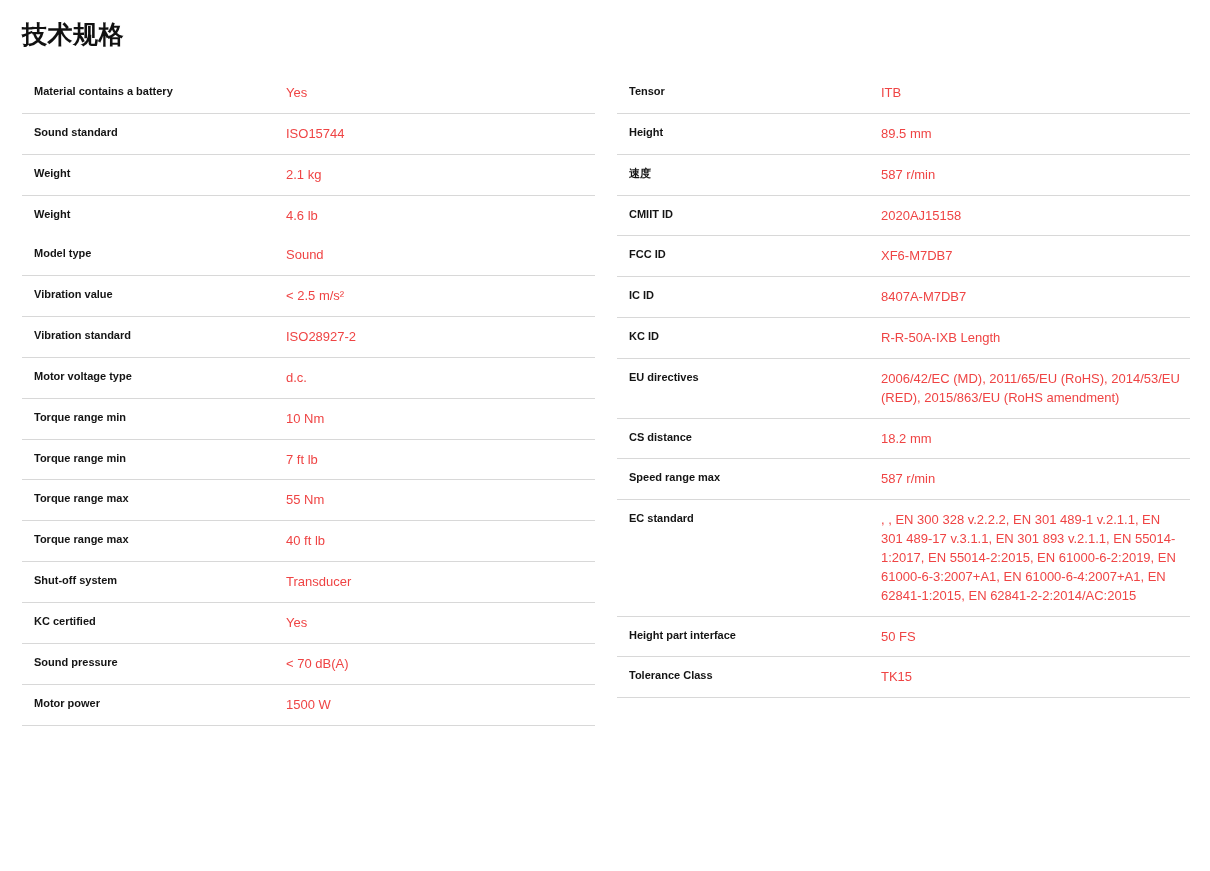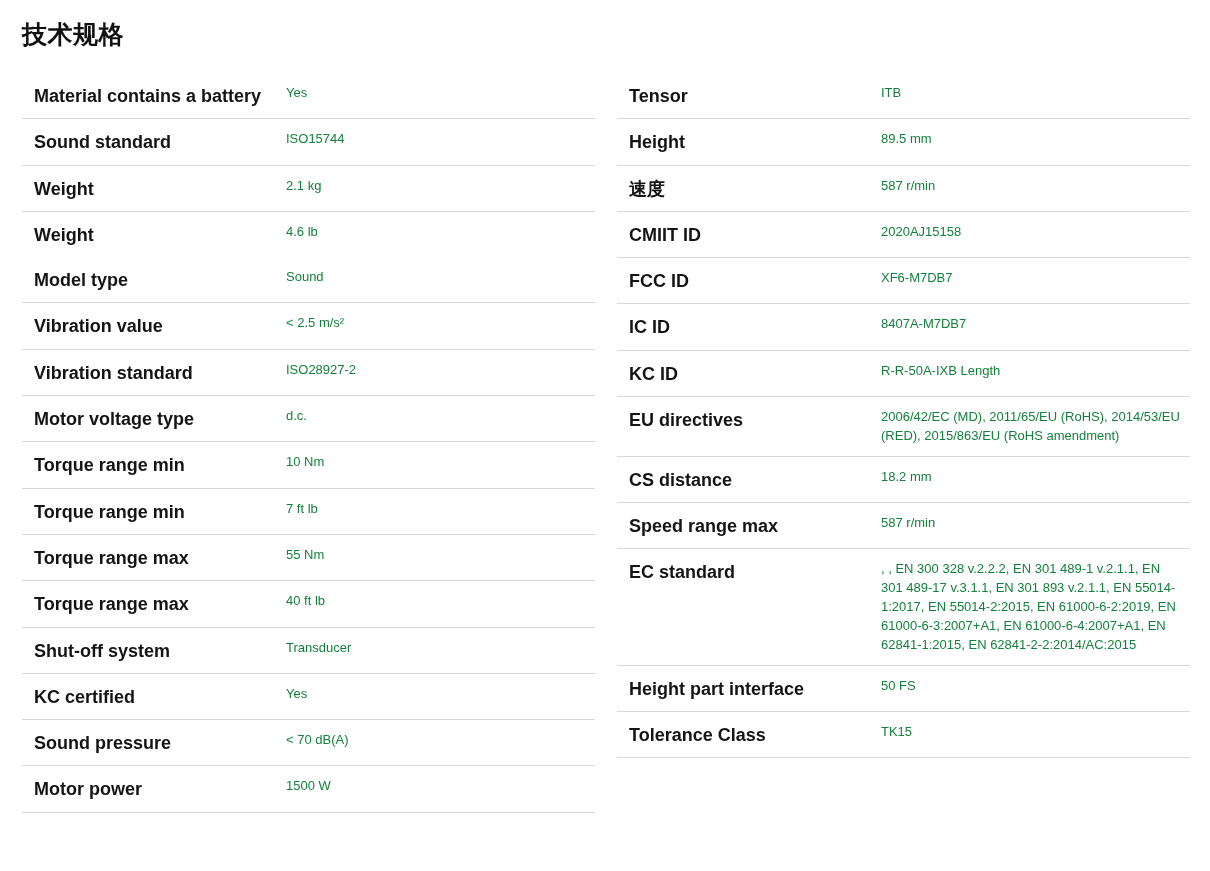--- a/index.html
+++ b/index.html
@@ -46,31 +46,31 @@
     min-height: 30px;
     padding: 11px 0 10px 0;
     box-sizing: border-box;
   }
   .spec-row.no-border {
     border-bottom: none;
   }
   .spec-label {
     width: 252px;
     flex: 0 0 252px;
-    font-size: 18px;
+    font-size: 11px;
     font-weight: bold;
     color: #141414;
     line-height: 1.35;
     padding-left: 12px;
   }
   .spec-value {
     flex: 1 1 auto;
     font-size: 13px;
     font-weight: normal;
-    color: #15803d;
+    color: #ef4444;
     line-height: 1.45;
     padding-right: 6px;
   }
 </style>
 </head>
 <body>
 
 <div class="page">
   <h1 class="page-title">技术规格</h1>
 

